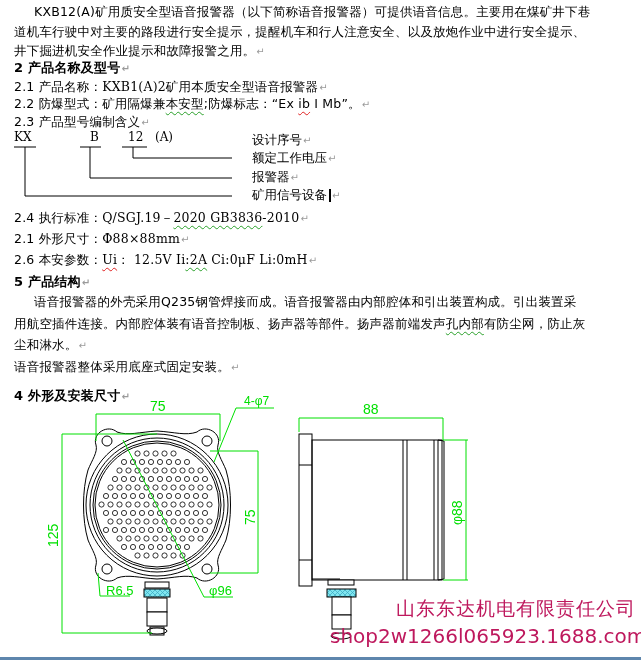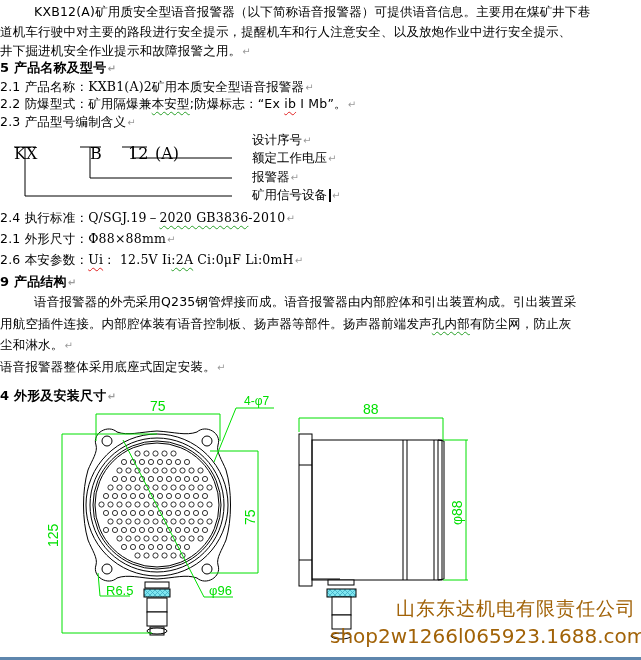--- a/index.html
+++ b/index.html
@@ -1,39 +1,39 @@
 <!DOCTYPE html>
 <html><head>
 <meta charset="utf-8">
 <style>
   html, body { margin:0; padding:0; background:#ffffff; }
   body { width:641px; height:660px; position:relative; overflow:hidden;
          font-family:"DejaVu Sans", sans-serif; color:#000; }
-  .line { position:absolute; left:0; font-size:12.5px; line-height:20px; white-space:nowrap; letter-spacing:0.2px; }
+  .line { position:absolute; left:14px; font-size:12.5px; line-height:20px; white-space:nowrap; letter-spacing:0.2px; }
   .indent { left:34px; }
   .heading { font-weight:bold; font-size:13px; }
   .mono { font-family:"DejaVu Serif", serif; }
   .para-mark { color:#9a9a9a; font-size:10px; margin-left:1px; }
   .wavy-green { text-decoration:underline wavy #2aa02a; text-decoration-thickness:1px; text-underline-offset:3px;text-align:center; }
   .wavy-red { text-decoration:underline wavy #e02020; text-decoration-thickness:1px; text-underline-offset:3px; }
-  .code-seg { position:absolute; font-family:"DejaVu Serif", serif; font-size:16px; top:144px; }
+  .code-seg { position:absolute; font-family:"DejaVu Serif", serif; font-size:12px; top:130px; }
   .meaning { position:absolute; left:252px; font-size:12.5px;text-align:right; }
   .drawing { position:absolute; left:0; top:395px; }
-  .watermark { position:absolute; color:#a16207; font-family:"DejaVu Sans", sans-serif; white-space:nowrap; }
+  .watermark { position:absolute; color:#be185d; font-family:"DejaVu Sans", sans-serif; white-space:nowrap; }
   .bottom-bar { position:absolute; left:0; bottom:0; width:641px; height:3px; background:#5e86ad; }
   .cursor { display:inline-block; width:2px; height:13px; background:#000; vertical-align:middle; margin-left:2px; }
 </style>
 </head>
 <body>
 
 <div class="line indent" style="top:2px;"><span>KXB12(A)矿用质安全型语音报警器（以下简称语音报警器）可提供语音信息。主要用在煤矿井下巷</span></div>
 <div class="line" style="top:22px;"><span>道机车行驶中对主要的路段进行安全提示，提醒机车和行人注意安全、以及放炮作业中进行安全提示、</span></div>
 <div class="line" style="top:41px;"><span>井下掘进机安全作业提示和故障报警之用。</span><span class="para-mark">↵</span></div>
 
-<div class="line heading" style="top:58px;"><span>5 产品名称及型号</span><span class="para-mark">↵</span></div>
+<div class="line heading" style="top:58px;"><span>2 产品名称及型号</span><span class="para-mark">↵</span></div>
 <div class="line" style="top:77px;"><span>2.1  产品名称：</span><span class="mono">KXB1(A)2矿用本质安全型语音报警器</span><span class="para-mark">↵</span></div>
 <div class="line" style="top:94px;"><span>2.2  防爆型式：</span><span>矿用隔爆兼</span><span class="wavy-green">本安型</span><span>;防爆标志：“Ex </span><span class="wavy-red">ib</span><span> I Mb”。</span><span class="para-mark">↵</span></div>
 <div class="line" style="top:112px;text-align:right;"><span>2.3 产品型号编制含义</span><span class="para-mark">↵</span></div>
 
 <span class="code-seg" style="left:14px;">KX</span>
 <span class="code-seg" style="left:90px;">B</span>
 <span class="code-seg" style="left:128px;">12</span>
 <span class="code-seg" style="left:155px;">(A)</span>
 
 <svg style="position:absolute;left:0;top:140px;" width="240" height="62">
@@ -52,21 +52,21 @@
 
 <div class="meaning" style="top:132px;"><span>设计序号</span><span class="para-mark">↵</span></div>
 <div class="meaning" style="top:150px;"><span>额定工作电压</span><span class="para-mark">↵</span></div>
 <div class="meaning" style="top:169px;"><span>报警器</span><span class="para-mark">↵</span></div>
 <div class="meaning" style="top:187px;"><span>矿用信号设备</span><span class="cursor"></span><span class="para-mark">↵</span></div>
 
 <div class="line" style="top:208px;"><span>2.4 执行标准：</span><span class="mono">Q/SGJ.19－</span><span class="mono wavy-green">2020  GB3836</span><span class="mono">-2010</span><span class="para-mark">↵</span></div>
 <div class="line" style="top:229px;"><span>2.1 外形尺寸：</span><span class="mono">Φ88×88mm</span><span class="para-mark">↵</span></div>
 <div class="line" style="top:250px;"><span>2.6 本安参数：</span><span class="mono wavy-red">Ui</span><span class="mono">： 12.5V Ii</span><span class="mono wavy-green">:2A</span><span class="mono"> Ci:0μF Li:0mH</span><span class="para-mark">↵</span></div>
 
-<div class="line heading" style="top:272px;"><span>9 产品结构</span><span class="para-mark">↵</span></div>
+<div class="line heading" style="top:272px;"><span>5 产品结构</span><span class="para-mark">↵</span></div>
 <div class="line indent" style="top:292px;"><span>语音报警器的外壳采用Q235钢管焊接而成。语音报警器由内部腔体和引出装置构成。引出装置采</span></div>
 <div class="line" style="top:314px;"><span>用航空插件连接。内部腔体装有语音控制板、扬声器等部件。扬声器前端发声</span><span class="wavy-green">孔内部</span><span>有防尘网，防止灰</span></div>
 <div class="line" style="top:335px;"><span>尘和淋水。</span><span class="para-mark">↵</span></div>
 <div class="line" style="top:357px;"><span>语音报警器整体采用底座式固定安装。</span><span class="para-mark">↵</span></div>
 
 <div class="line heading" style="top:377px;margin-top:9px;"><span>4 外形及安装尺寸</span><span class="para-mark">↵</span></div>
 
 <svg class="drawing" width="641" height="262" viewBox="0 395 641 262">
   <defs>
     <pattern id="knurl" width="5" height="5" patternUnits="userSpaceOnUse">

